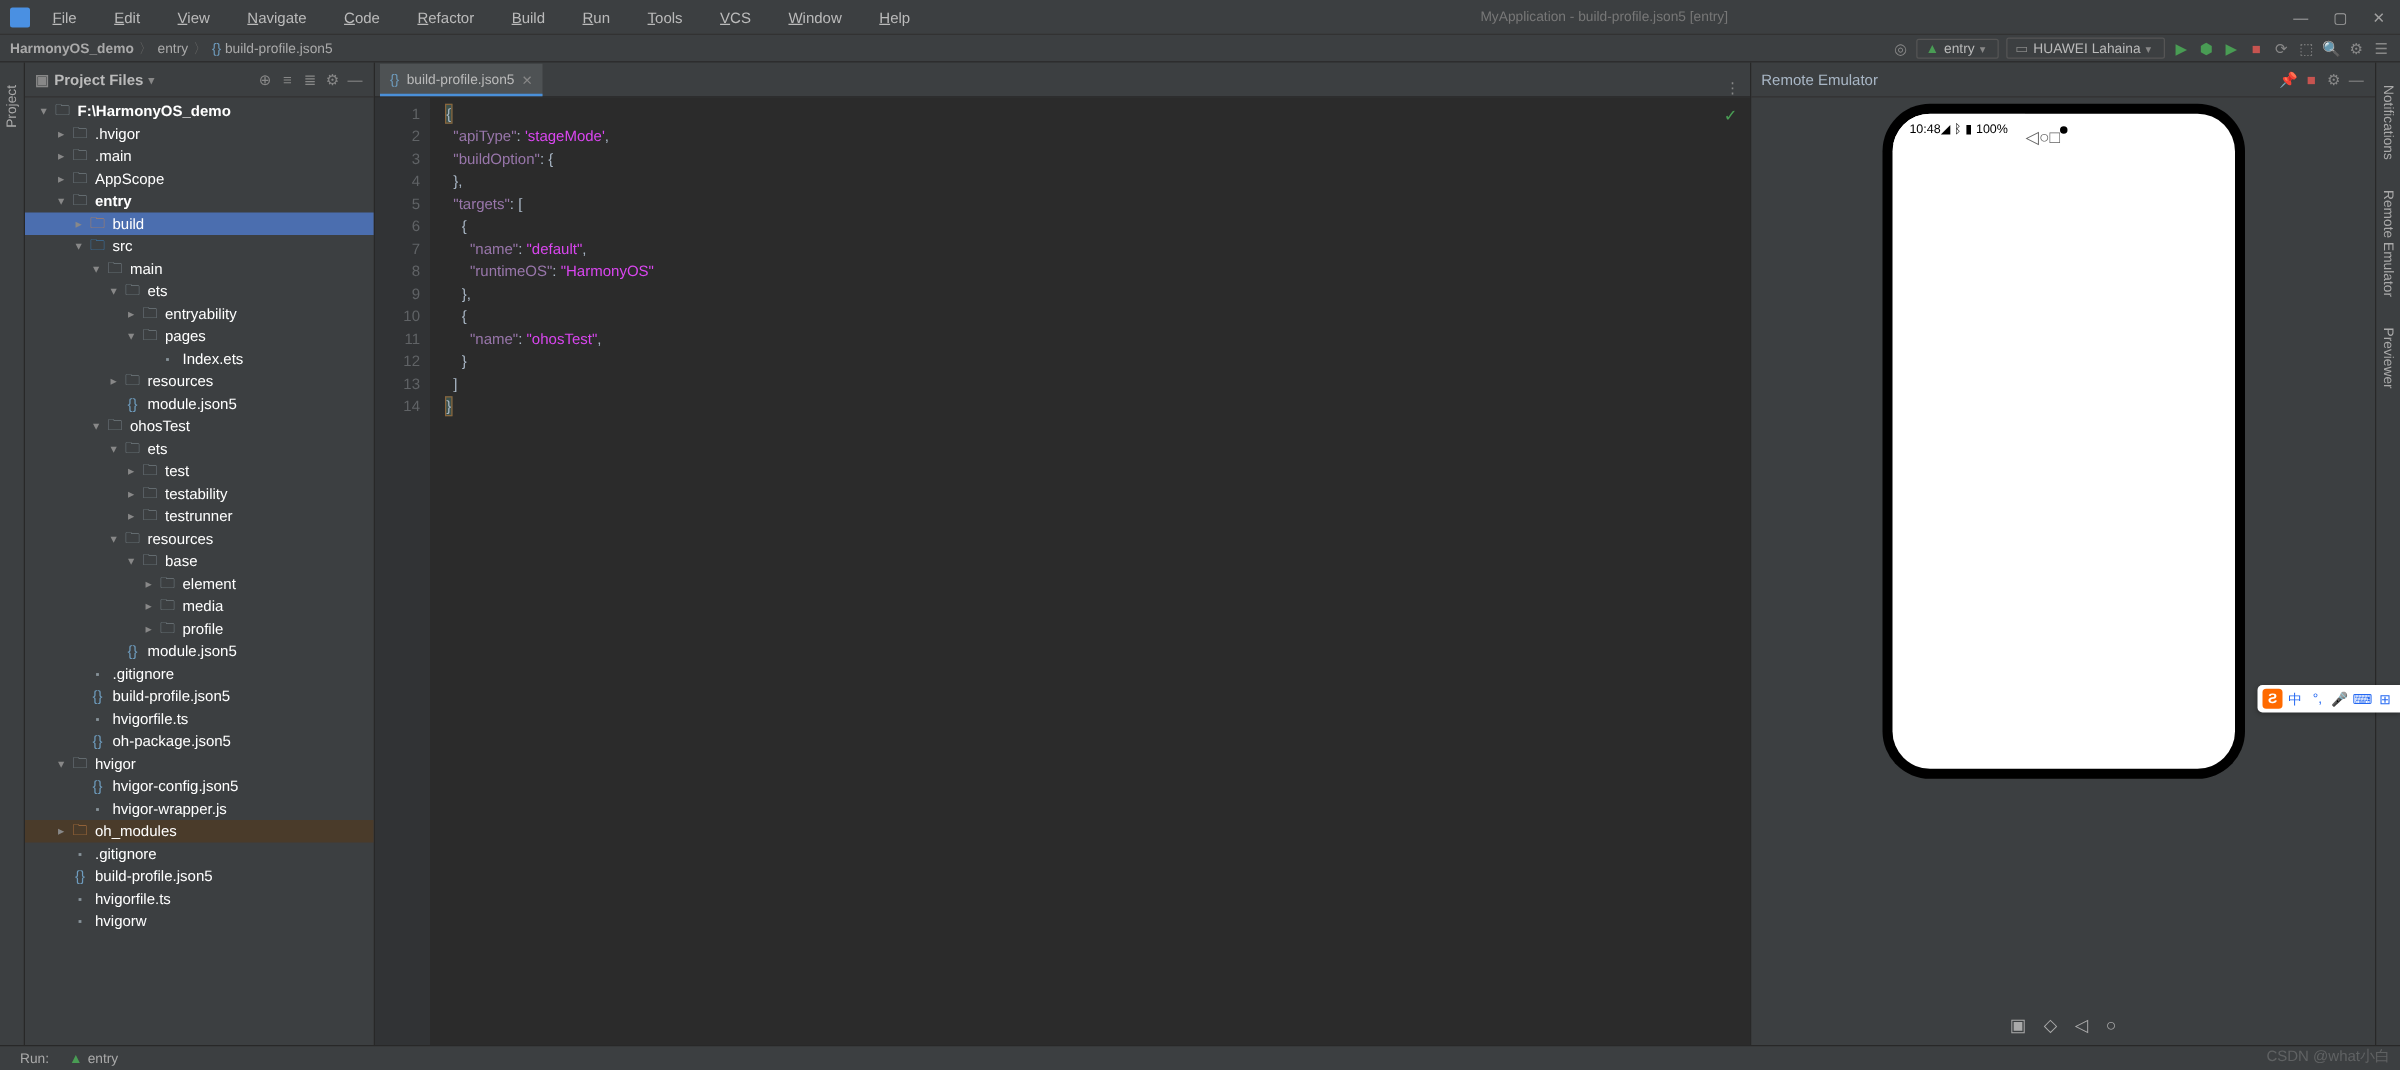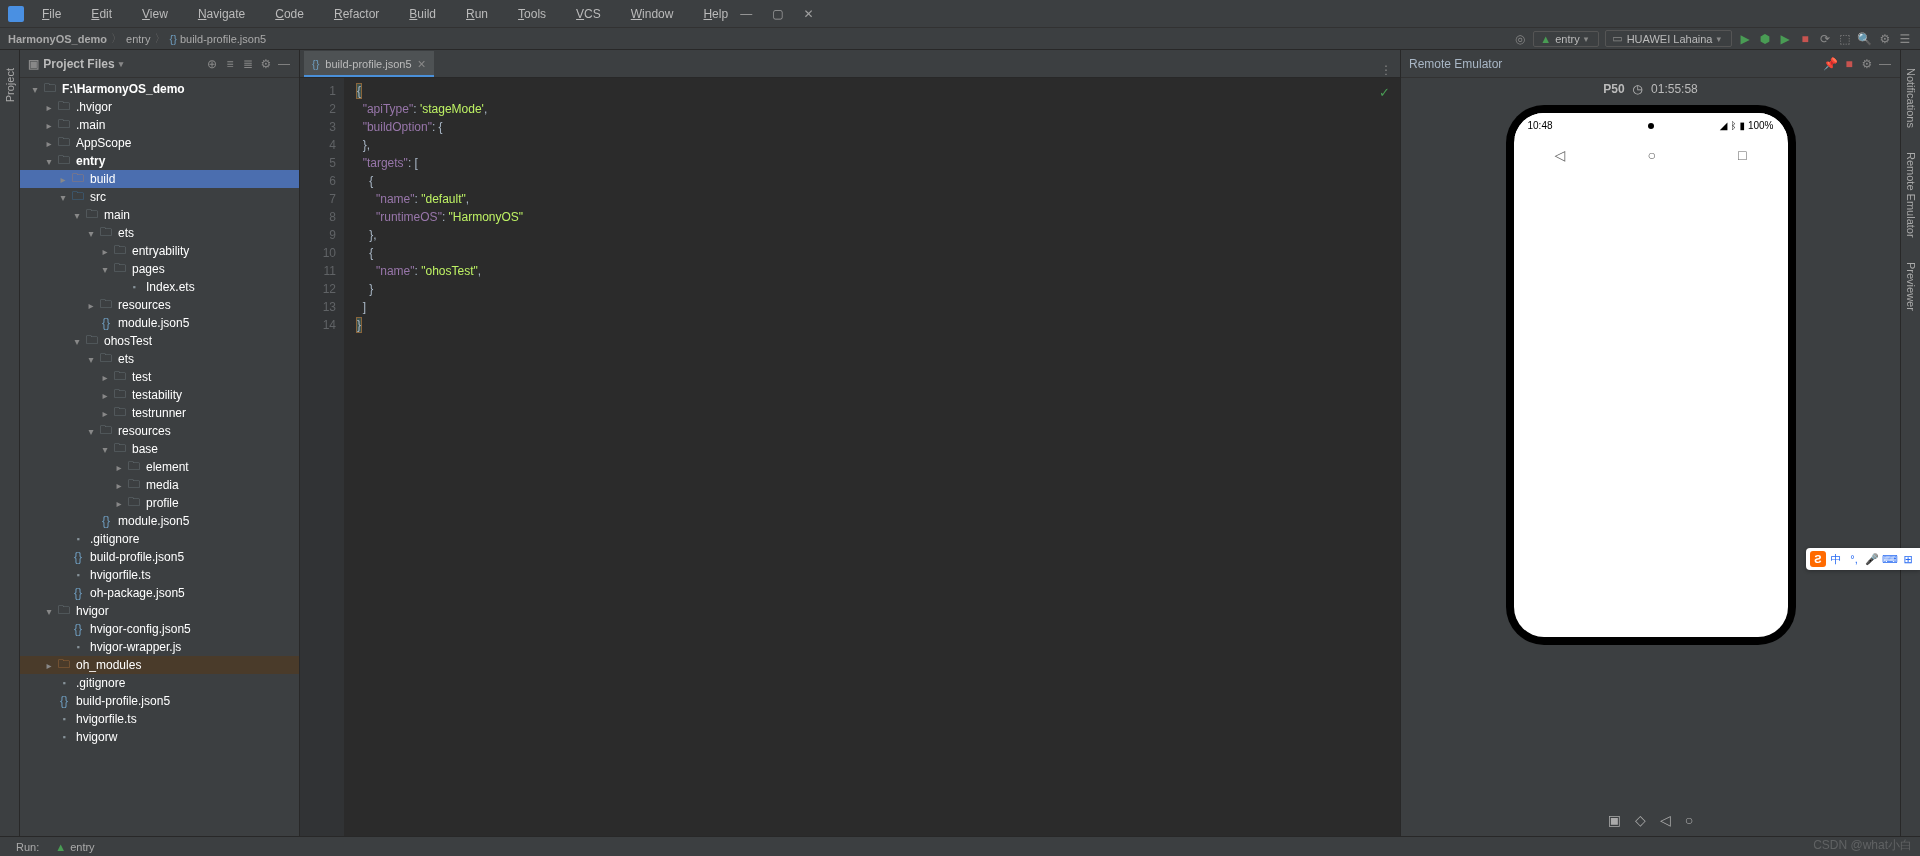--- a/index.html
+++ b/index.html
@@ -57,33 +57,33 @@
     .tab-bar { height: 28px; background: #3c3f41; display: flex; align-items: flex-end; border-bottom: 1px solid #282828; padding-left: 4px; }
     .tab { height: 26px; display: flex; align-items: center; padding: 0 8px; gap: 6px; background: #515658; color: #bbb; font-size: 11px; border-top: 2px solid transparent; cursor: pointer; }
     .tab.active { background: #4e5254; border-bottom: 2px solid #4a90d9; }
     .tab .close { color: #888; font-size: 14px; }
     .tab-tools { margin-left: auto; padding: 0 8px; color: #888; }
     .editor-body { flex: 1; display: flex; position: relative; }
     .gutter { width: 44px; background: #313335; text-align: right; padding: 4px 8px 4px 0; color: #606366; font-family: "Consolas", monospace; font-size: 12px; line-height: 18px; }
     .code { flex: 1; padding: 4px 0; font-family: "Consolas", monospace; font-size: 12px; line-height: 18px; position: relative; }
     .code-line { padding-left: 12px; white-space: pre; }
     .key { color: #9876aa; }
-    .string { color: #bef264; }
+    .string { color: #d946ef; }
     .brace { color: #a9b7c6; }
     .brace-match { background: #3b514d; border: 1px solid #8a653b; }
     .status-mark { position: absolute; top: 6px; right: 10px; color: #499c54; font-size: 13px; }
     
     
     .emulator-panel { width: 500px; background: #3c3f41; border-left: 1px solid #282828; display: flex; flex-direction: column; }
     .emulator-header { height: 28px; display: flex; align-items: center; padding: 0 8px; border-bottom: 1px solid #323232; }
     .emulator-header .tools { margin-left: auto; display: flex; gap: 4px; align-items: center; }
     .emulator-info { height: 22px; display: flex; align-items: center; justify-content: center; gap: 8px; color: #bbb; font-size: 12px; }
     .emulator-body { flex: 1; display: flex; align-items: flex-start; justify-content: center; padding-top: 5px; position: relative; }
     .phone { width: 290px; height: 540px; background: #000; border-radius: 38px; padding: 8px; position: relative; }
-    .phone-inner { width: 100%; height: 100%; background: #fff; border-radius: 30px; overflow: hidden; display: flex; flex-direction: column; position: relative; }
+    .phone-inner { width: 100%; height: 100%; background: #fff; border-radius: 30px; overflow: hidden; display: flex; flex-direction: row; position: relative; }
     .phone-status { height: 24px; background: #fff; display: flex; align-items: center; padding: 0 14px; font-size: 10px; color: #000; }
     .phone-status .right { margin-left: auto; display: flex; gap: 3px; align-items: center; }
     .phone-notch { position: absolute; top: 10px; left: 50%; transform: translateX(-50%); width: 6px; height: 6px; background: #000; border-radius: 50%; }
     .phone-content { flex: 1; display: flex; align-items: center; justify-content: center; }
     .phone-content .hello { color: #000; font-size: 28px; font-weight: bold; }
     .phone-nav { height: 36px; display: flex; align-items: center; justify-content: space-around; border-top: 0; }
     .phone-nav span { color: #666; font-size: 14px; }
     .emulator-controls { display: flex; justify-content: center; gap: 14px; padding: 8px 0; }
     .emulator-controls span { color: #aaa; cursor: pointer; font-size: 14px; }
     
@@ -118,20 +118,21 @@
       <span class="menu-item"><u>N</u>avigate</span>
       <span class="menu-item"><u>C</u>ode</span>
       <span class="menu-item"><u>R</u>efactor</span>
       <span class="menu-item"><u>B</u>uild</span>
       <span class="menu-item"><u>R</u>un</span>
       <span class="menu-item"><u>T</u>ools</span>
       <span class="menu-item"><u>V</u>CS</span>
       <span class="menu-item"><u>W</u>indow</span>
       <span class="menu-item"><u>H</u>elp</span>
     </div>
+  <div class="title-text">MyApplication - build-profile.json5 [entry]</div>
   <div class="window-controls">
     <span>—</span>
     <span>▢</span>
     <span>✕</span>
   </div>
 </div>
 
 <div class="navbar">
   <div class="breadcrumb" id="breadcrumb">
       <span style="font-weight: bold;"><span>HarmonyOS_demo</span></span>
@@ -422,25 +423,20 @@
 
   <div class="emulator-panel">
     <div class="emulator-header">
       <span>Remote Emulator</span>
       <div class="tools">
         <span class="small-icon">📌</span>
         <span class="small-icon red">■</span>
         <span class="small-icon">⚙</span>
         <span class="small-icon">—</span>
       </div>
-    </div>
-    <div class="emulator-info">
-      <span style="font-weight:bold">P50</span>
-      <span>◷</span>
-      <span>01:55:58</span>
     </div>
     <div class="emulator-body">
       <div class="phone">
         <div class="phone-inner">
           <div class="phone-notch"></div>
           <div class="phone-status">
             <span>10:48</span>
             <span class="right">
               <span>◢</span>
               <span>ᛒ</span>

